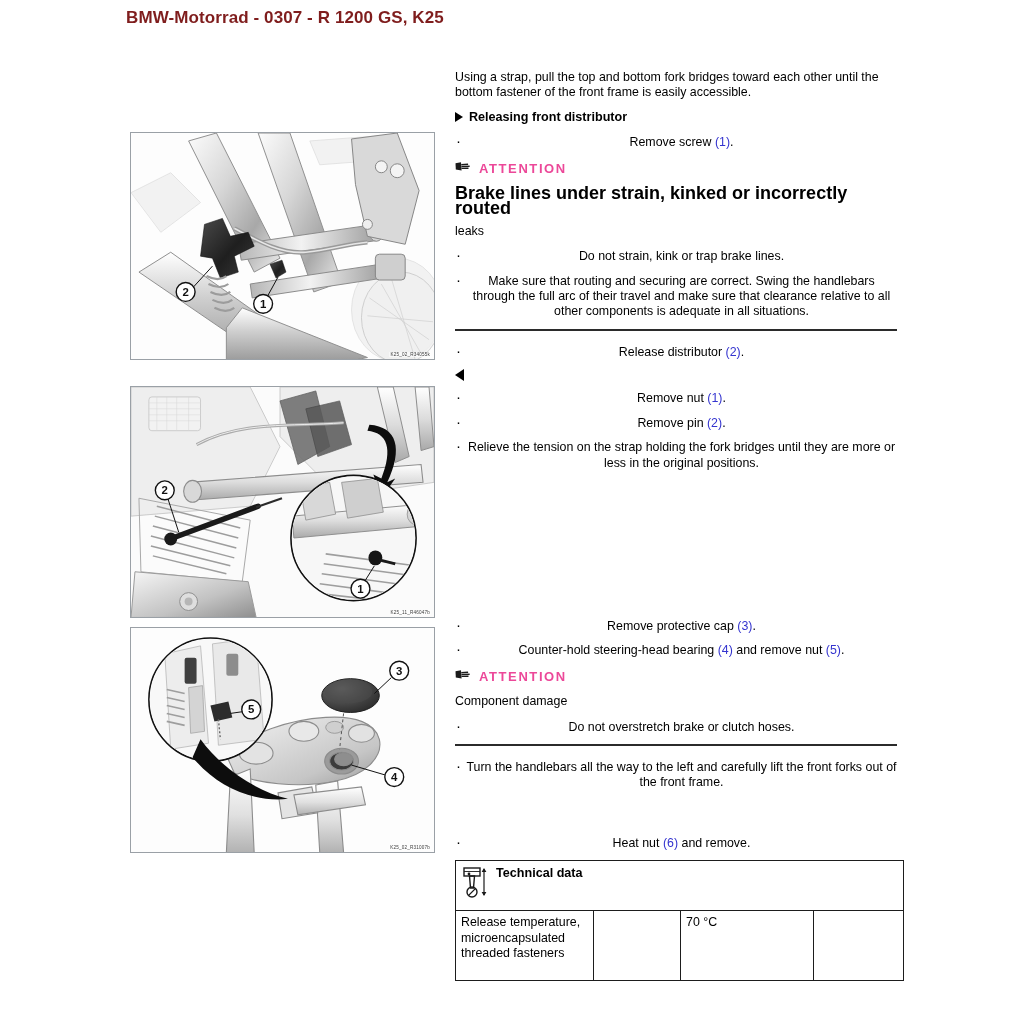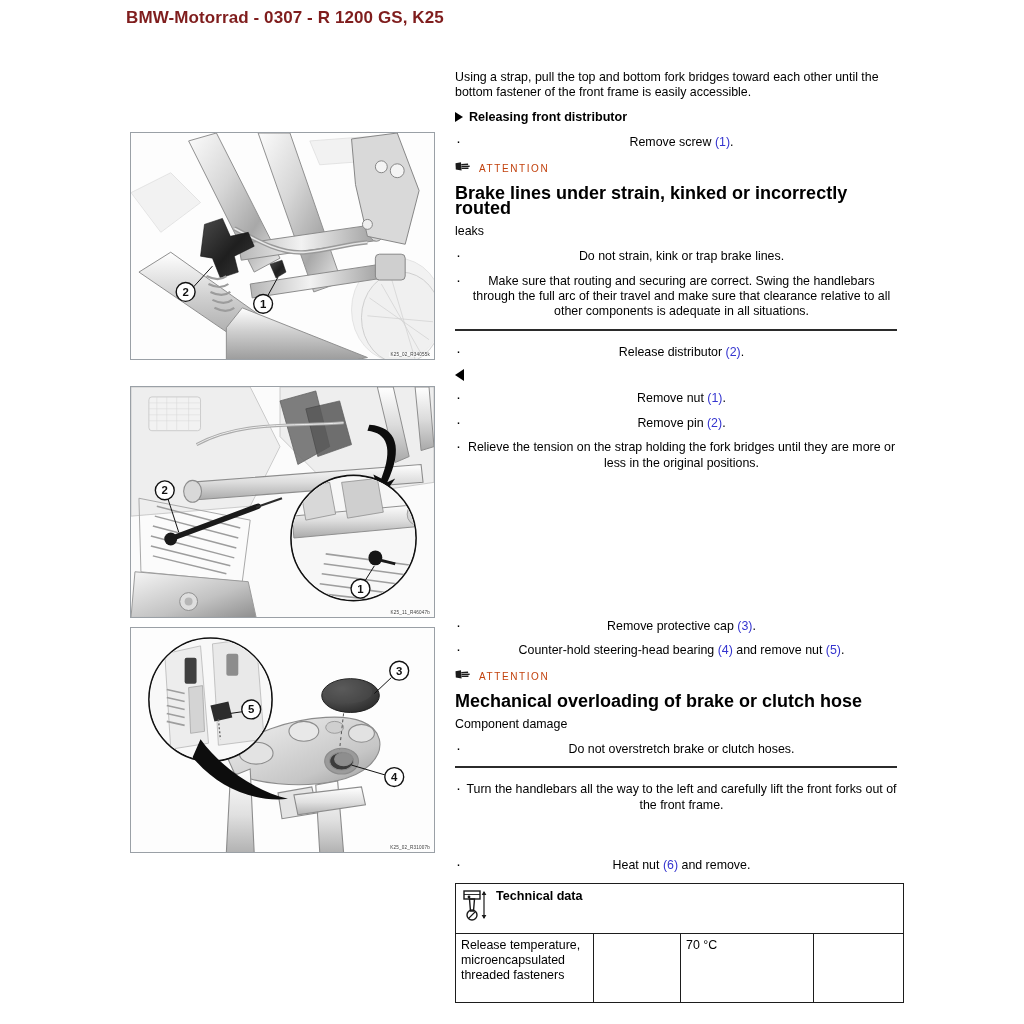--- a/index.html
+++ b/index.html
@@ -123,24 +123,24 @@
   .ref { color: #3434cf; }
 
   
   .attn-head {
     display: flex;
     align-items: center;
     gap: 7px;
     margin: 0 0 9px 0;
   }
   .attn-word {
-    font-size: 10px;
-    font-weight: 400;
+    font-size: 13px;
+    font-weight: 700;
     letter-spacing: 1.6px;
-    color: #c2410c;
+    color: #ec4899;
   }
   .hand-icon { display: block; }
   .attn-title {
     font-weight: 700;
     font-size: 18px;
     margin: 0 0 7px 0;
   }
   .attn-sub {
     margin: 0 0 10px 0;
     font-size: 12.4px;
@@ -553,21 +553,20 @@
       <span class="hand-icon">
         <svg width="17" height="13" viewBox="0 0 17 13" aria-hidden="true">
           <path d="M0.5 3.2 L6 2.2 L6.6 10.4 L0.8 9.6 Z" fill="#1a1a1a"></path>
           <path d="M6.2 4.0 L13 3.4 L13.2 5.0 L6.4 5.4 Z" fill="#1a1a1a"></path>
           <path d="M6.3 6.0 L14.6 5.6 L14.7 7.0 L6.5 7.2 Z" fill="#1a1a1a"></path>
           <path d="M6.4 7.8 L13.4 7.6 L13.5 9.0 L6.6 9.0 Z" fill="#1a1a1a"></path>
         </svg>
       </span>
       <span class="attn-word">ATTENTION</span>
     </div>
-    <p class="attn-title">Mechanical overloading of brake or clutch hose</p>
     <p class="attn-sub">Component damage</p>
     <div class="bullet">Do not overstretch brake or clutch hoses.</div>
     <hr class="rule">
 
     <div class="bullet">Turn the handlebars all the way to the left and carefully lift the front forks out of the front frame.</div>
 
     <div style="height:36px"></div>
 
     <div class="bullet">
       <span>Heat nut </span><span class="ref">(6)</span><span> and remove.</span>

